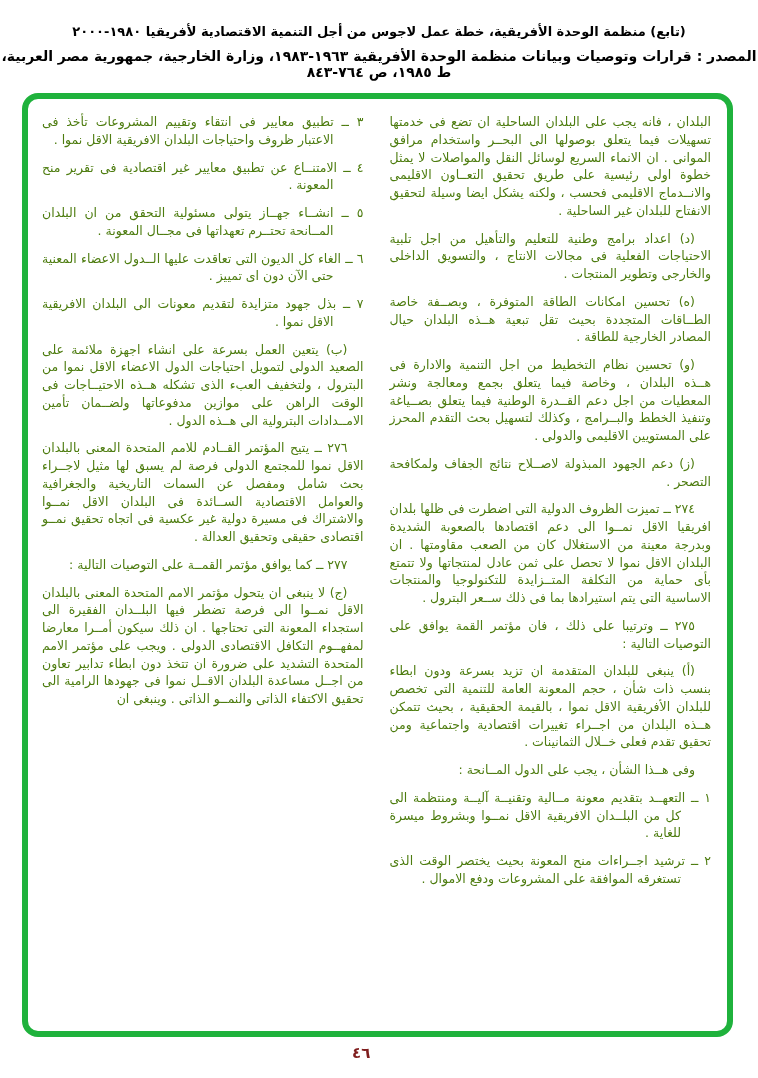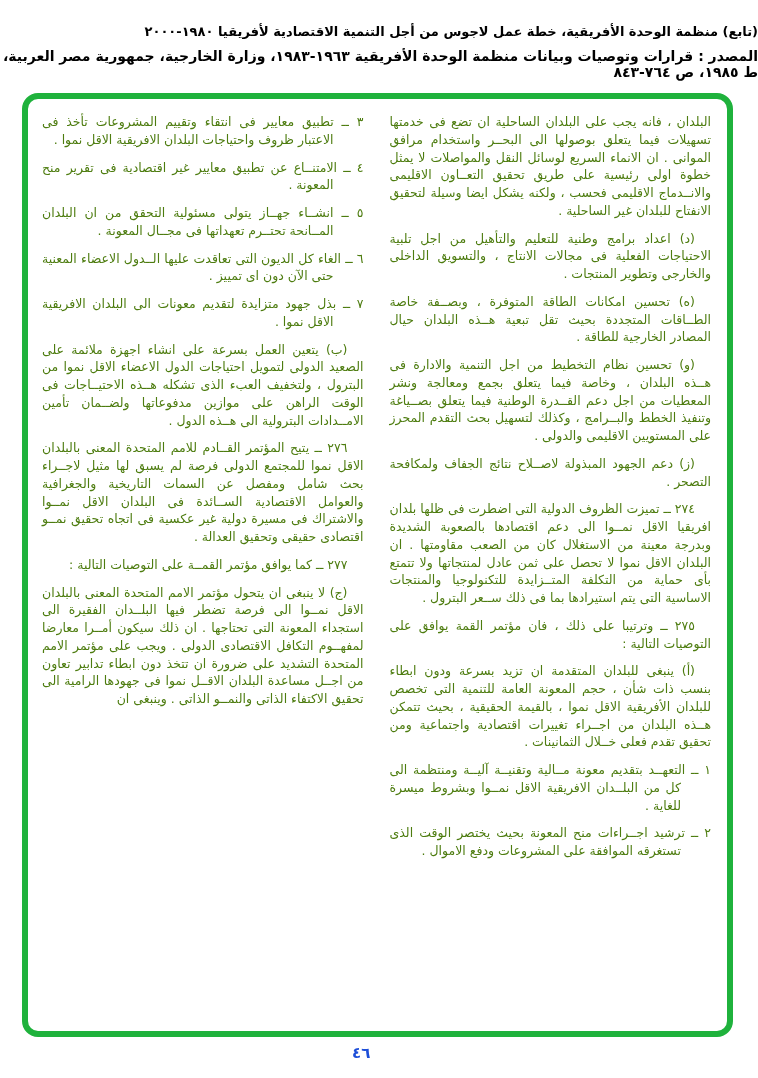--- a/index.html
+++ b/index.html
@@ -4,21 +4,21 @@
 <style>
   html,body{margin:0;padding:0;}
   body{
     width:758px;height:1078px;
     background:#ffffff;
     font-family:"DejaVu Sans", sans-serif;
     direction:rtl;
     position:relative;
     color:#111;
   }
-  .header{position:absolute;top:0;left:0;width:758px;}
+  .header{position:absolute;top:0;left:0;width:758px;text-align:center;}
   .title{
     margin-top:24px;
     font-size:13px;
     font-weight:bold;
     color:#000;
     letter-spacing:0;
   }
   .source{
     margin-top:9px;
     font-size:14px;
@@ -54,21 +54,21 @@
   .col p.item{
     padding-right:30px;
     text-indent:-30px;
   }
   .pagenum{
     position:absolute;
     top:1044px;
     left:352px;
     font-size:15px;
     font-weight:bold;
-    color:#1d4ed8;
+    color:#7f1d1d;
   }
 </style>
 </head>
 <body>
 
 <div class="page">
 
   <div class="header">
     <div class="title">(تابع) منظمة الوحدة الأفريقية، خطة عمل لاجوس من أجل التنمية الاقتصادية لأفريقيا ١٩٨٠-٢٠٠٠</div>
     <div class="source">المصدر : قرارات وتوصيات وبيانات منظمة الوحدة الأفريقية ١٩٦٣-١٩٨٣، وزارة الخارجية، جمهورية مصر العربية، ط ١٩٨٥، ص ٧٦٤-٨٤٣</div>
@@ -80,20 +80,21 @@
       <div class="col">
 
       <p class="block lead">البلدان ، فانه يجب على البلدان الساحلية ان تضع فى خدمتها تسهيلات فيما يتعلق بوصولها الى البحــر واستخدام مرافق الموانى . ان الانماء السريع لوسائل النقل والمواصلات لا يمثل خطوة اولى رئيسية على طريق تحقيق التعــاون الاقليمى والانــدماج الاقليمى فحسب ، ولكنه يشكل ايضا وسيلة لتحقيق الانفتاح للبلدان غير الساحلية .</p>
           <p class="block para">(د) اعداد برامج وطنية للتعليم والتأهيل من اجل تلبية الاحتياجات الفعلية فى مجالات الانتاج ، والتسويق الداخلى والخارجى وتطوير المنتجات .</p>
           <p class="block para">(ه) تحسين امكانات الطاقة المتوفرة ، وبصــفة خاصة الطــاقات المتجددة بحيث تقل تبعية هــذه البلدان حيال المصادر الخارجية للطاقة .</p>
           <p class="block para">(و) تحسين نظام التخطيط من اجل التنمية والادارة فى هــذه البلدان ، وخاصة فيما يتعلق بجمع ومعالجة ونشر المعطيات من اجل دعم القــدرة الوطنية فيما يتعلق بصــياغة وتنفيذ الخطط والبــرامج ، وكذلك لتسهيل بحث التقدم المحرز على المستويين الاقليمى والدولى .</p>
           <p class="block para">(ز) دعم الجهود المبذولة لاصــلاح نتائج الجفاف ولمكافحة التصحر .</p>
           <p class="block para">٢٧٤ ــ تميزت الظروف الدولية التى اضطرت فى ظلها بلدان افريقيا الاقل نمــوا الى دعم اقتصادها بالصعوبة الشديدة وبدرجة معينة من الاستغلال كان من الصعب مقاومتها . ان البلدان الاقل نموا لا تحصل على ثمن عادل لمنتجاتها ولا تتمتع بأى حماية من التكلفة المتــزايدة للتكنولوجيا والمنتجات الاساسية التى يتم استيرادها بما فى ذلك ســعر البترول .</p>
           <p class="block para">٢٧٥ ــ وترتيبا على ذلك ، فان مؤتمر القمة يوافق على التوصيات التالية :</p>
           <p class="block para">(أ) ينبغى للبلدان المتقدمة ان تزيد بسرعة ودون ابطاء بنسب ذات شأن ، حجم المعونة العامة للتنمية التى تخصص للبلدان الأفريقية الاقل نموا ، بالقيمة الحقيقية ، بحيث تتمكن هــذه البلدان من اجــراء تغييرات اقتصادية واجتماعية ومن تحقيق تقدم فعلى خــلال الثمانينات .</p>
+          <p class="block para">وفى هــذا الشأن ، يجب على الدول المــانحة :</p>
           <p class="block item">١ ــ التعهــد بتقديم معونة مــالية وتقنيــة آليــة ومنتظمة الى كل من البلــدان الافريقية الاقل نمــوا وبشروط ميسرة للغاية .</p>
           <p class="block item">٢ ــ ترشيد اجــراءات منح المعونة بحيث يختصر الوقت الذى تستغرقه الموافقة على المشروعات ودفع الاموال .</p>
         </div>
 
       <div class="col">
 
       <p class="block item">٣ ــ تطبيق معايير فى انتقاء وتقييم المشروعات تأخذ فى الاعتبار ظروف واحتياجات البلدان الافريقية الاقل نموا .</p>
           <p class="block item">٤ ــ الامتنــاع عن تطبيق معايير غير اقتصادية فى تقرير منح المعونة .</p>
           <p class="block item">٥ ــ انشــاء جهــاز يتولى مسئولية التحقق من ان البلدان المــانحة تحتــرم تعهداتها فى مجــال المعونة .</p>
           <p class="block item">٦ ــ الغاء كل الديون التى تعاقدت عليها الــدول الاعضاء المعنية حتى الآن دون اى تمييز .</p>

